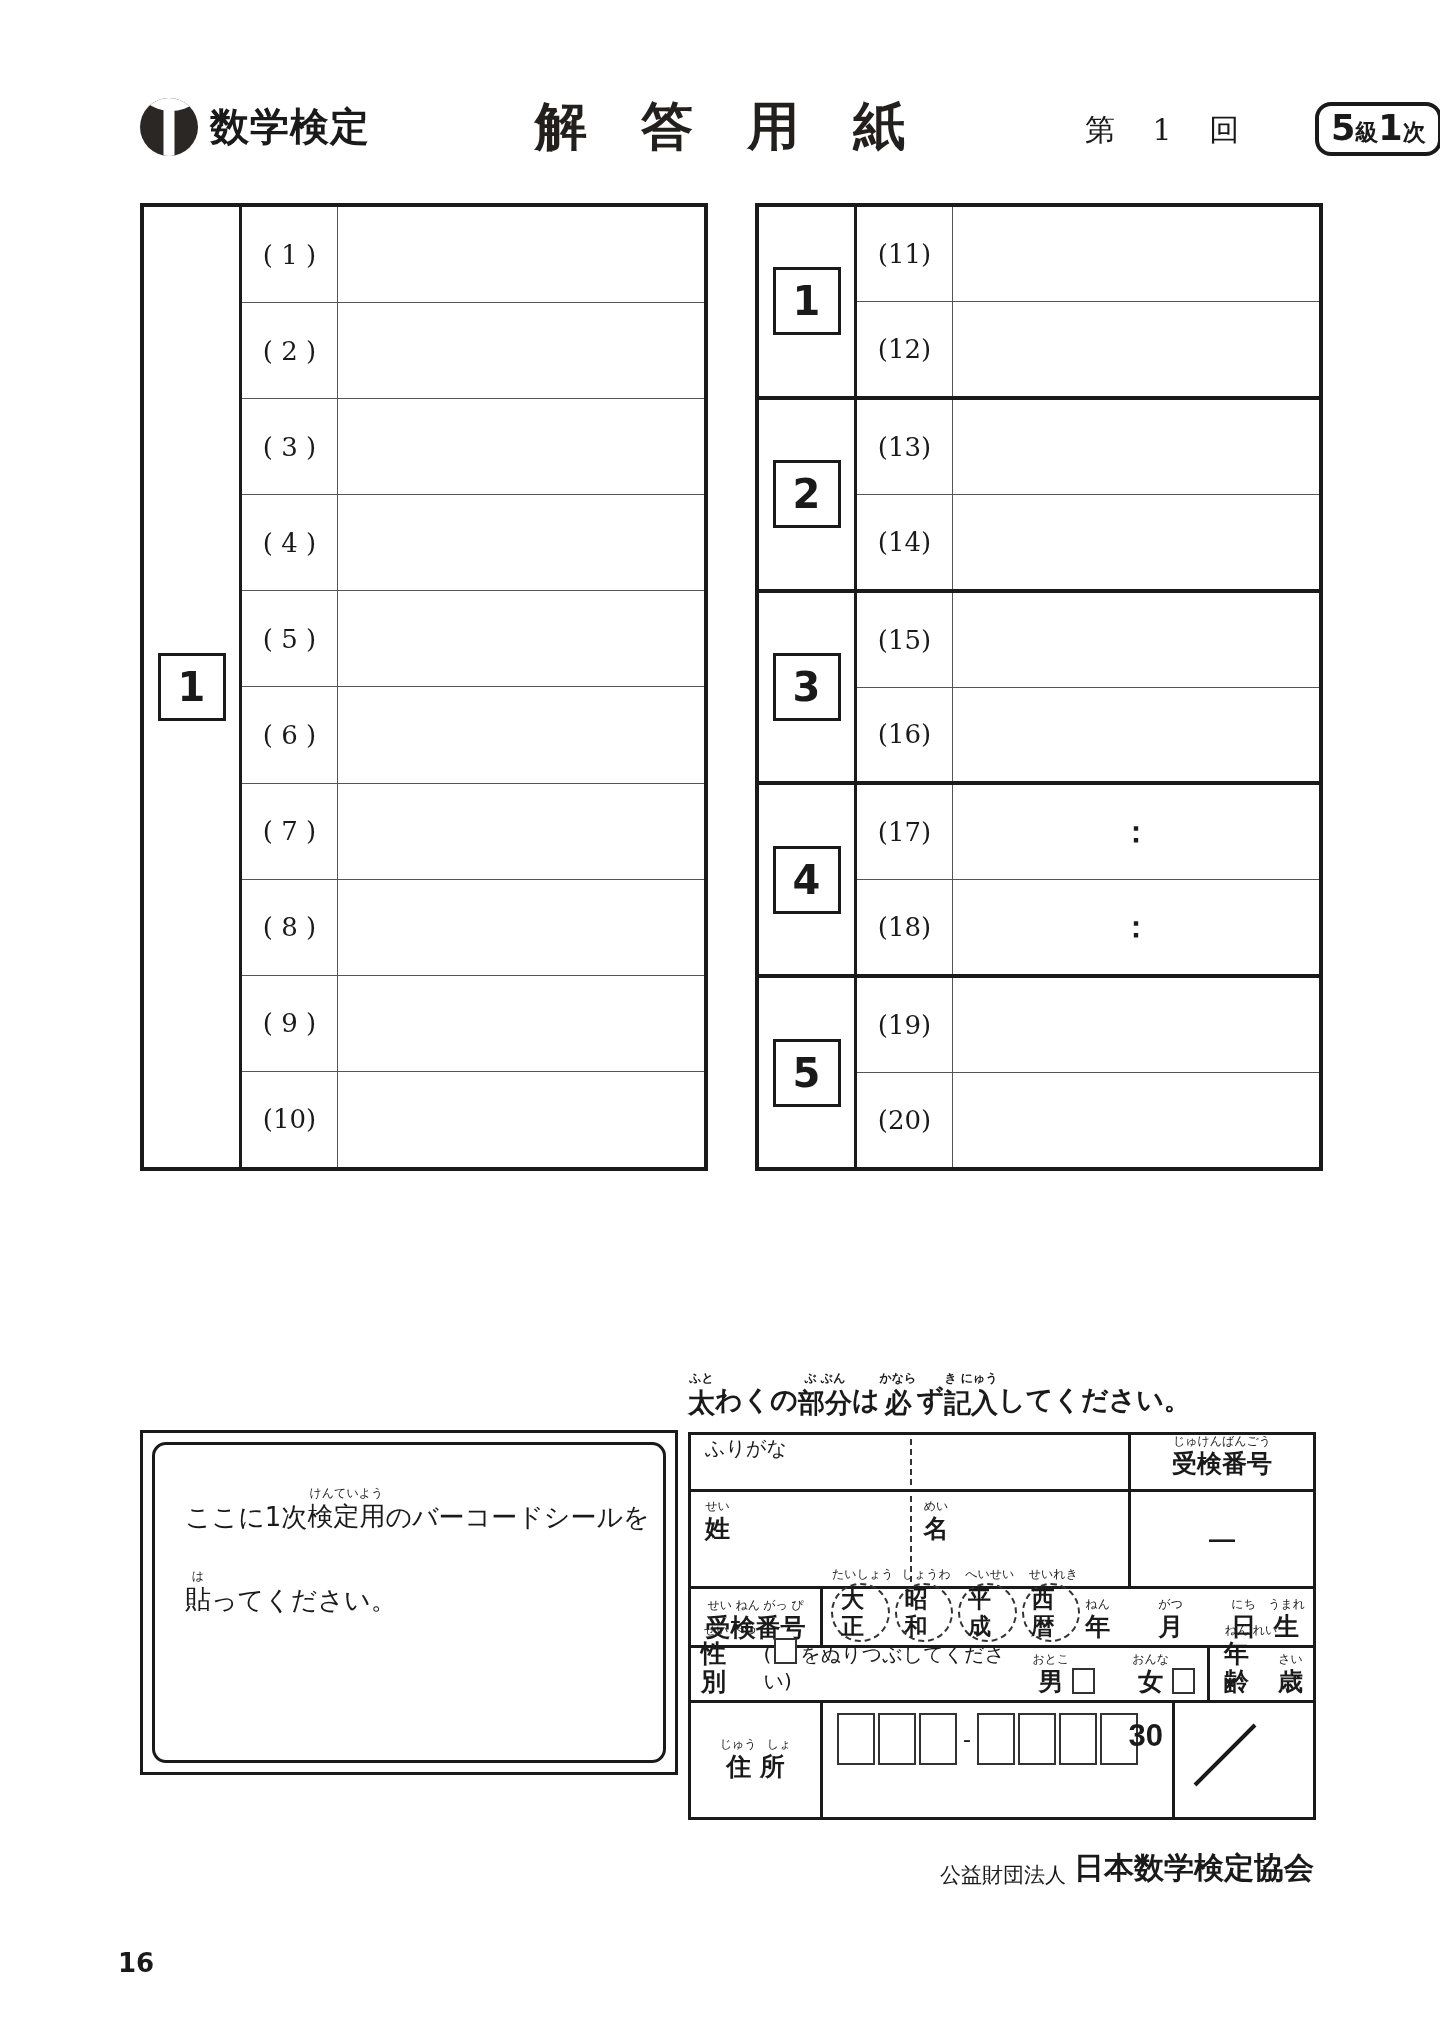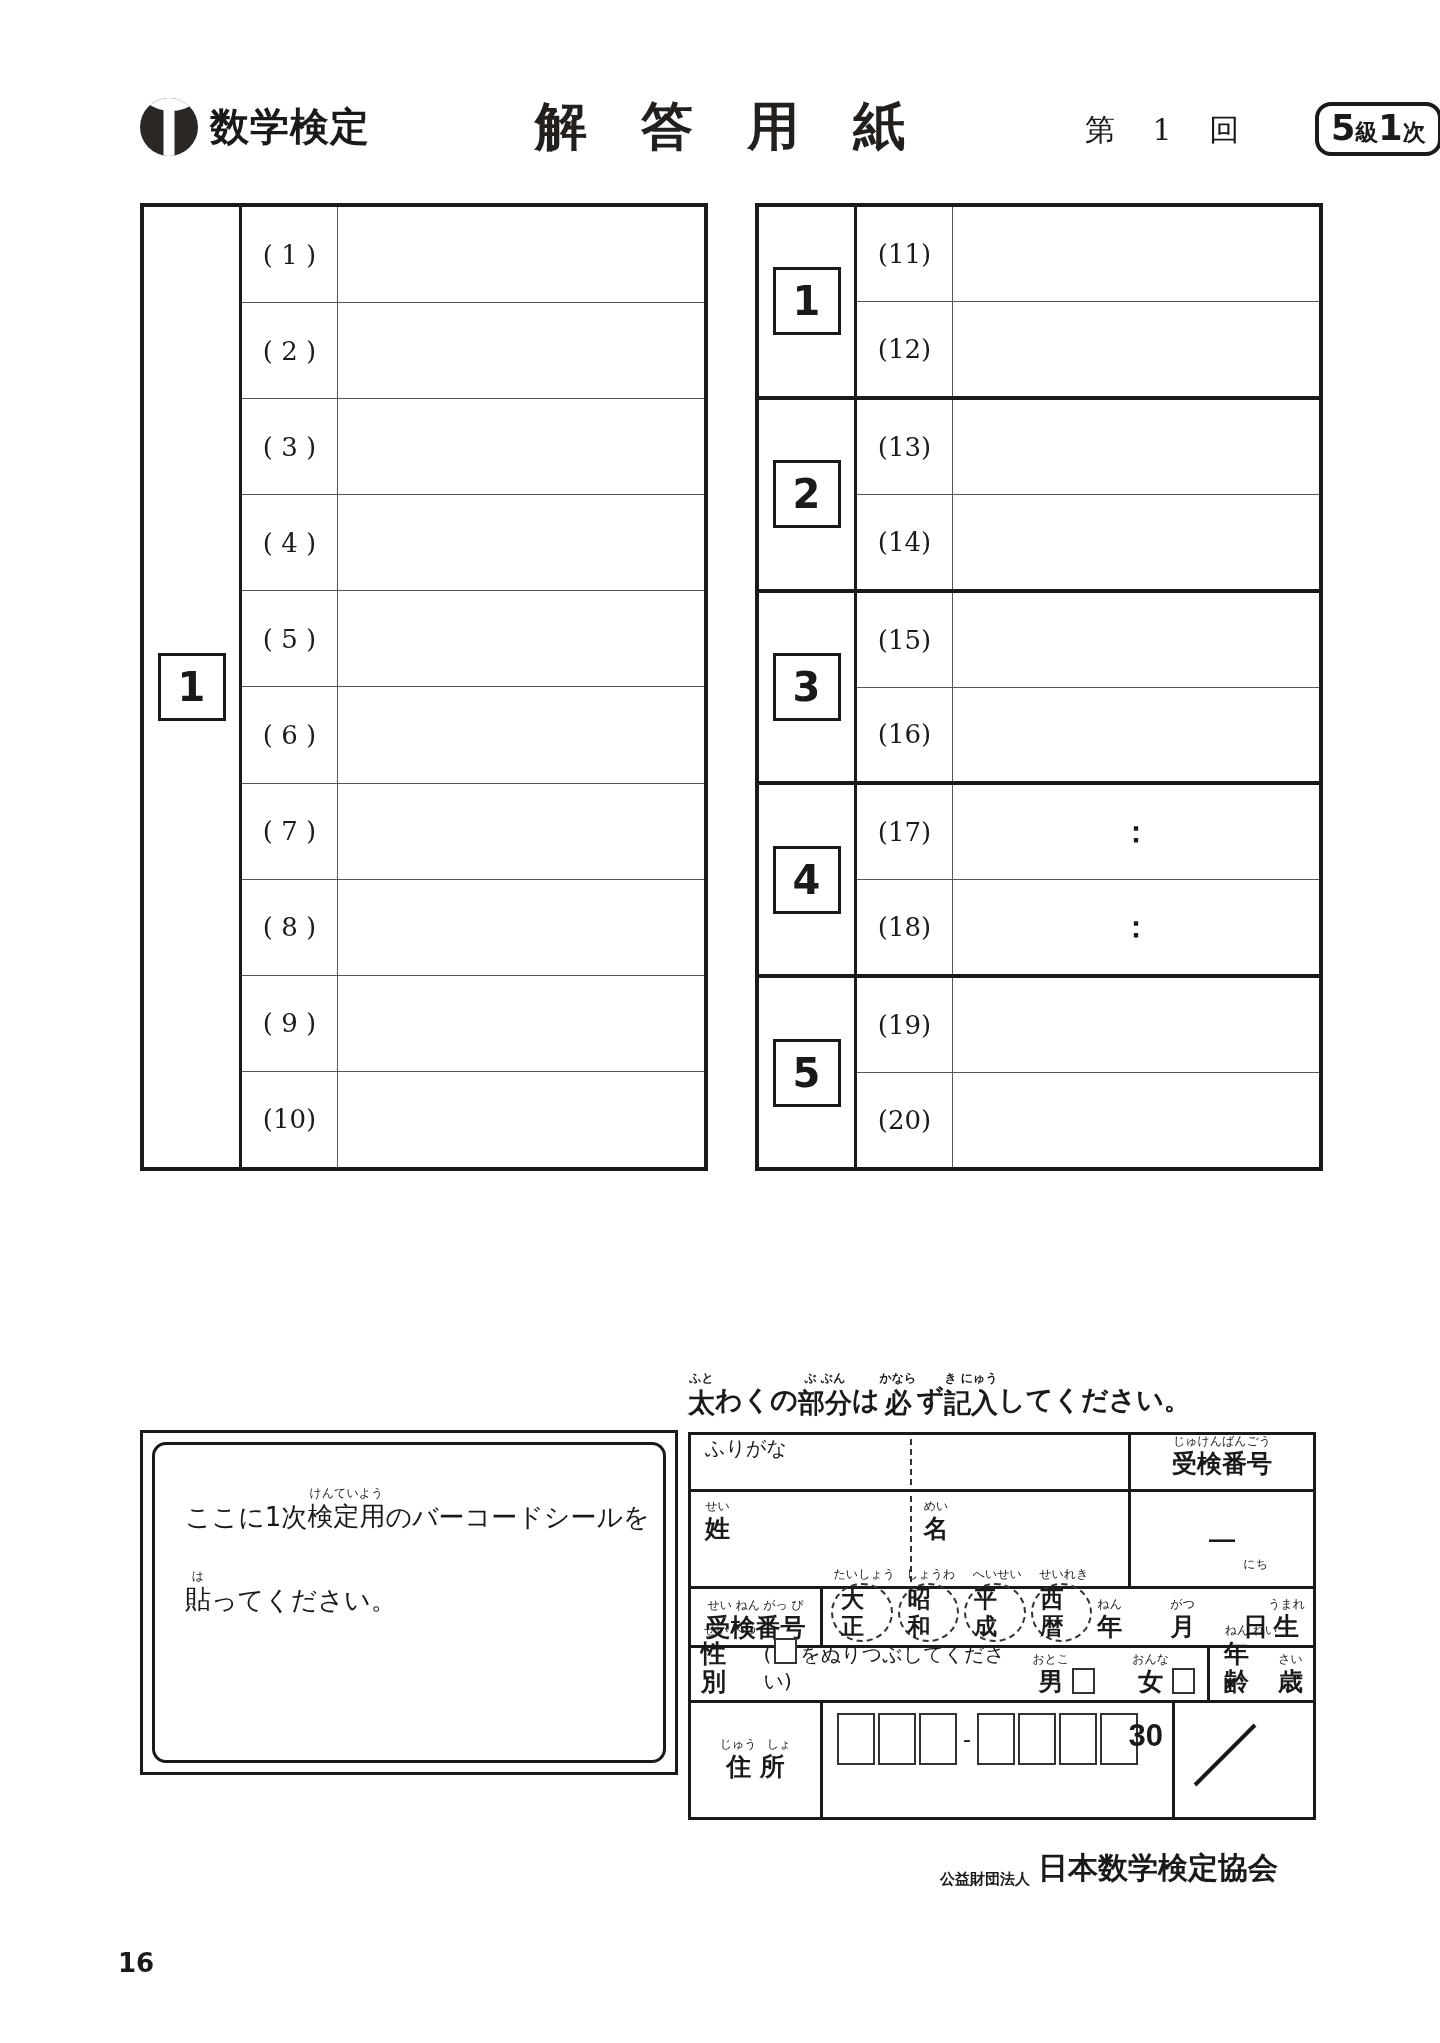--- a/index.html
+++ b/index.html
@@ -77,21 +77,21 @@
   .era-oval{display:inline-flex;align-items:center;justify-content:center;
       border:2px dashed #333;border-radius:50%;padding:1px 8px;margin-right:5px;
       font-size:23px;font-weight:700;font-family:Liberation Sans, sans-serif;}
   .chk{display:inline-block;width:19px;height:22px;border:2px solid #333;
       vertical-align:-3px;margin:0 3px;background:#fff;}
   .pbox{width:34px;height:48px;border:2px solid #333;background:#fff;}
   .pgrp{display:flex;align-items:center;gap:3px;}
   .hyph{font-size:24px;padding:0 3px;}
   .score-slash{position:absolute;left:14px;top:14px;width:74px;height:74px;}
   .footer-org{position:absolute;left:940px;top:1848px;display:flex;align-items:flex-end;gap:8px;}
-  .org-pre{font-size:15px;font-weight:700;font-family:"DejaVu Sans","Liberation Sans",sans-serif;}
+  .org-pre{font-size:21px;font-weight:400;font-family:"DejaVu Sans","Liberation Sans",sans-serif;}
   .org-main{font-size:30px;font-weight:700;letter-spacing:0px;
       font-family:"DejaVu Sans","Liberation Sans",sans-serif;}
   .page-no{position:absolute;left:118px;top:1948px;font-size:26px;font-weight:700;
       font-family:"DejaVu Sans","Liberation Sans",sans-serif;}
 </style>
 </head>
 <body>
 
 <div class="page">
 
@@ -315,21 +315,21 @@
         </span>
         <span style="flex:1;"></span>
         <span class="ruby" style="margin-right:48px;">
           <span class="rt">ねん</span>
           <span class="rb lbl-md">年</span>
         </span>
         <span class="ruby" style="margin-right:48px;">
           <span class="rt">がつ</span>
           <span class="rb lbl-md">月</span>
         </span>
-        <span class="ruby" style="margin-right:0;gap:40px;">
+        <span class="ruby" style="margin-right:12px;">
           <span class="rt">にち</span>
           <span class="rb lbl-md">日</span>
         </span>
         <span class="ruby">
           <span class="rt">うまれ</span>
           <span class="rb lbl-md">生</span>
         </span>
       </div>
     </div>
 

